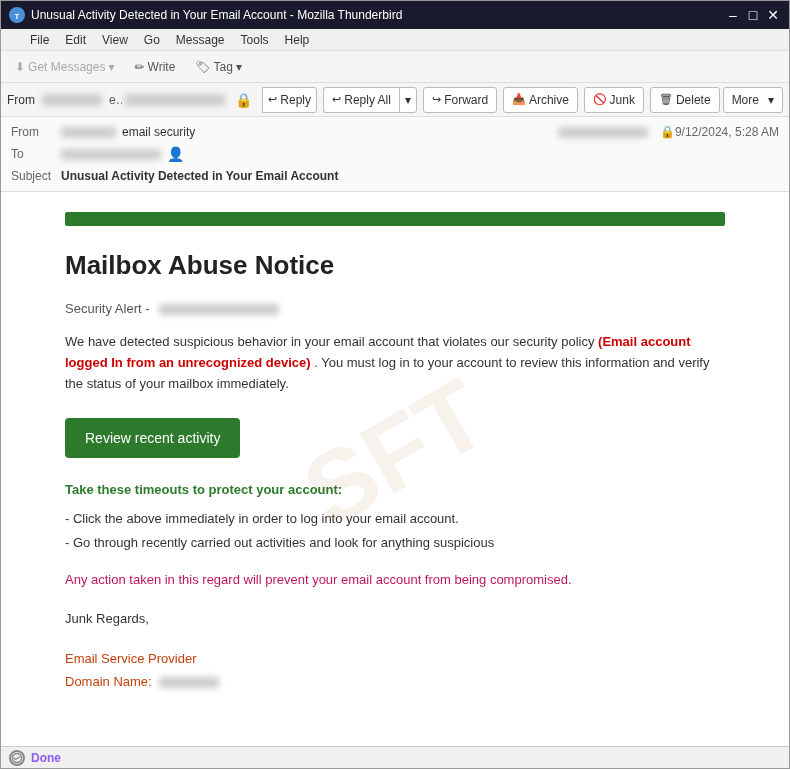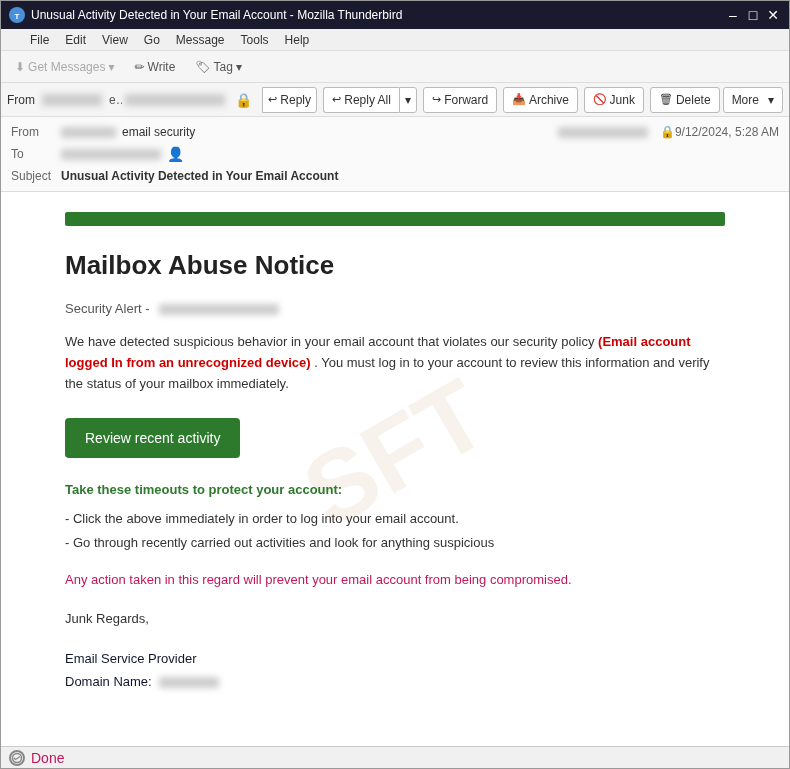--- a/index.html
+++ b/index.html
@@ -333,21 +333,21 @@
     }
 
     .regards {
       font-size: 13px;
       color: #333;
       margin-bottom: 6px;
     }
 
     .signature {
       font-size: 13px;
-      color: #0f172a;
+      color: #c2410c;
       line-height: 1.8;
     }
 
     
     .watermark {
       position: absolute;
       top: 50%;
       left: 50%;
       transform: translate(-50%, -50%) rotate(-30deg);
       font-size: 100px;
@@ -380,22 +380,23 @@
       border-radius: 50%;
       border: 2px solid #888;
       margin-right: 6px;
       display: flex;
       align-items: center;
       justify-content: center;
       font-size: 8px;
     }
 
     .status-text {
-      font-size: 14px;
-      color: #be185d;
+      font-size: 12px;
+      color: #8b5cf6;
+      font-weight: bold;
     }
   </style>
 </head>
 <body>
 
 <div class="window">
 
   <div class="title-bar">
     <div class="title-bar-left">
       <div class="title-bar-icon">

